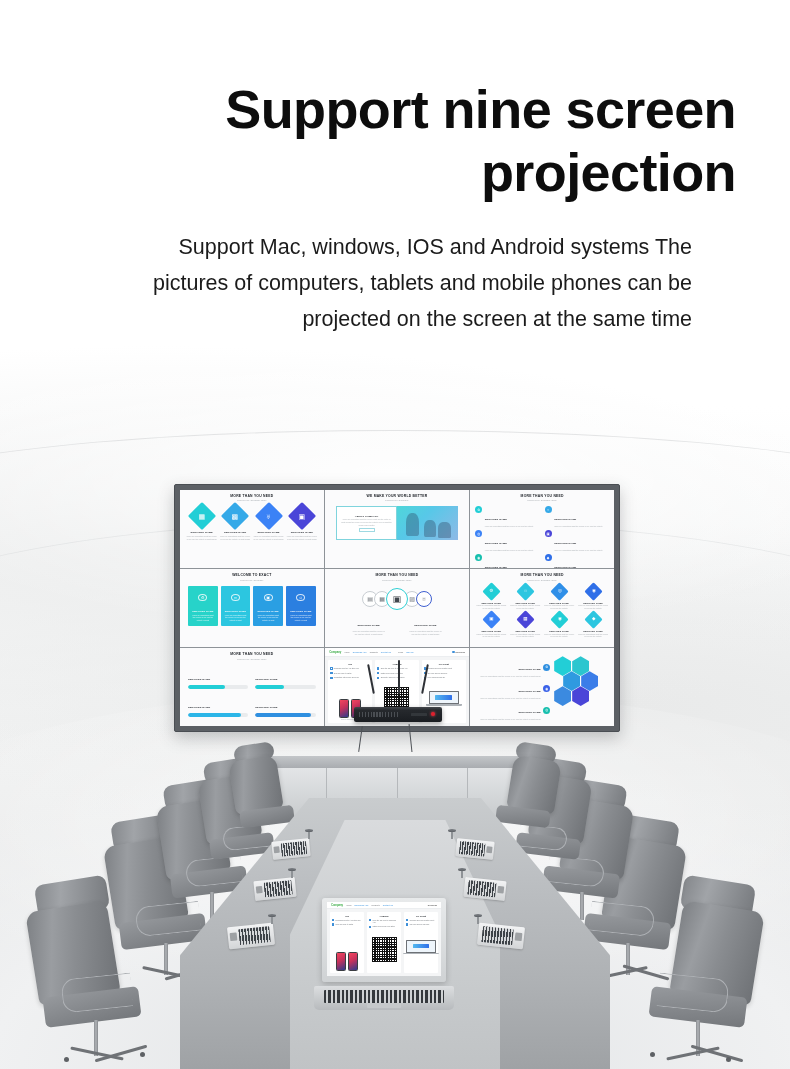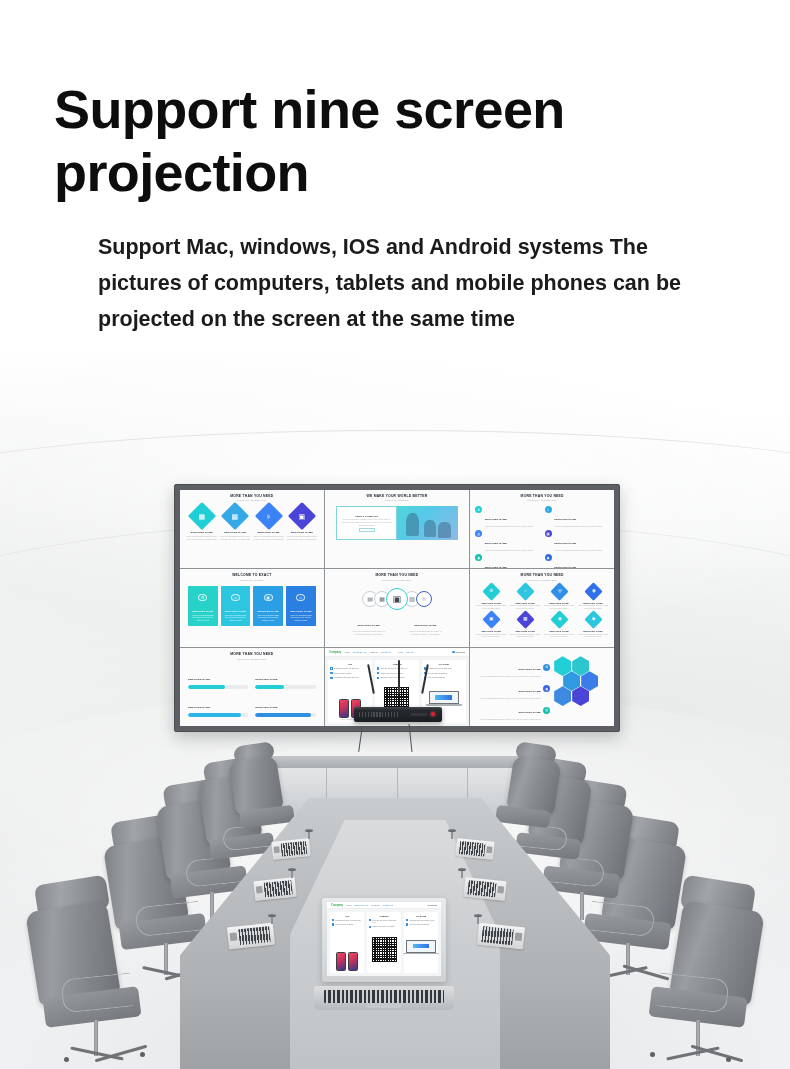--- a/index.html
+++ b/index.html
@@ -26,29 +26,29 @@
     border-radius:50%;
     z-index:1;
     pointer-events:none;
   }
   .sweep1 { top:330px; height:300px; background:radial-gradient(ellipse at 50% 50%, rgba(255,255,255,.95) 0%, rgba(255,255,255,0) 72%); }
   .sweep2 { top:430px; height:140px; border-top:1px solid rgba(205,208,210,.55); background:transparent; }
   .sweep3 { top:520px; height:220px; border-top:1px solid rgba(210,213,215,.45); background:transparent; }
   .sweep4 { top:690px; height:320px; background:radial-gradient(ellipse at 50% 40%, rgba(255,255,255,.55) 0%, rgba(255,255,255,0) 70%); }
 
   
-  .textwrap { position:relative; z-index:6; padding-top:78px; text-align:left; }
+  .textwrap { position:relative; z-index:6; padding-top:78px; text-align:right; }
   h1.headline {
     font-size:54px; line-height:1.17; font-weight:bold;
     color:#0d0d0d; letter-spacing:-.6px;
     padding:0 54px;
   }
   p.subcopy {
     margin-top:26px; padding:0 98px;
-    font-size:21.5px; line-height:1.66; color:#1b1b1b; font-weight:700;
+    font-size:21.5px; line-height:1.66; color:#1b1b1b; font-weight:400;
   }
 
   
   .wall {
     position:absolute; left:174px; top:484px;
     width:446px; height:248px;
     background:#5c6065;
     border:1px solid #4a4e53;
     border-radius:2px;
     padding:5px;

